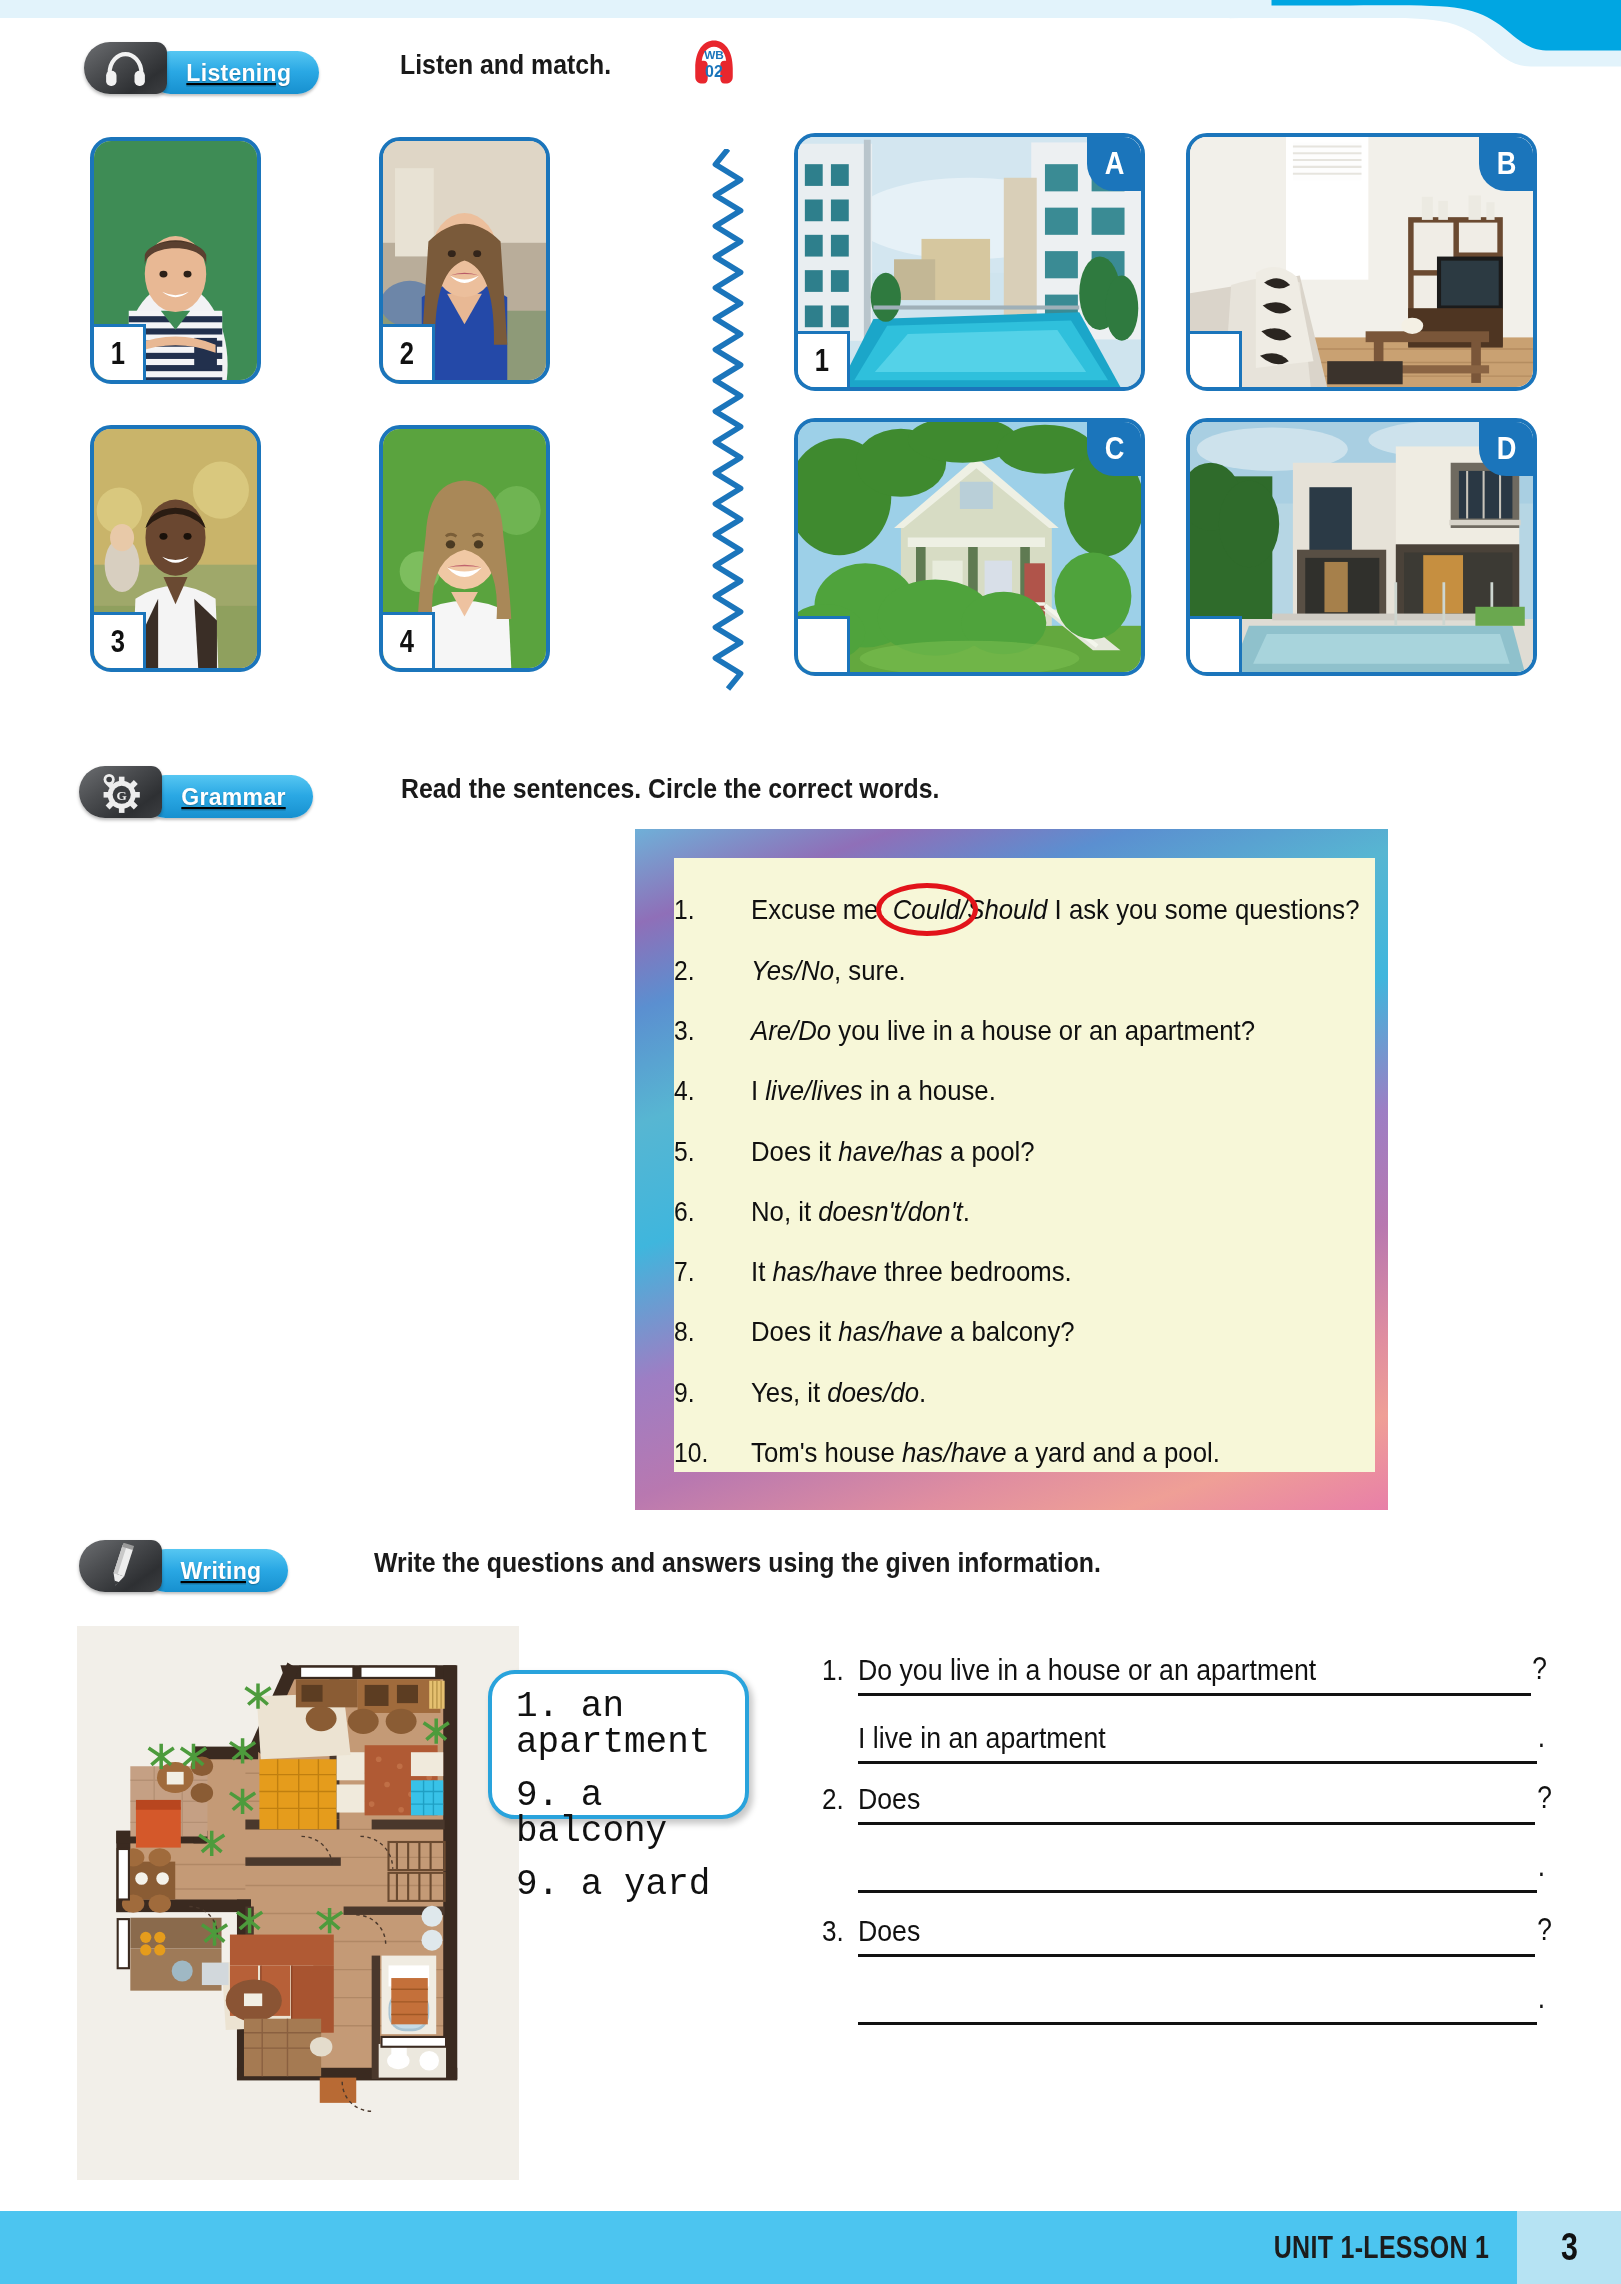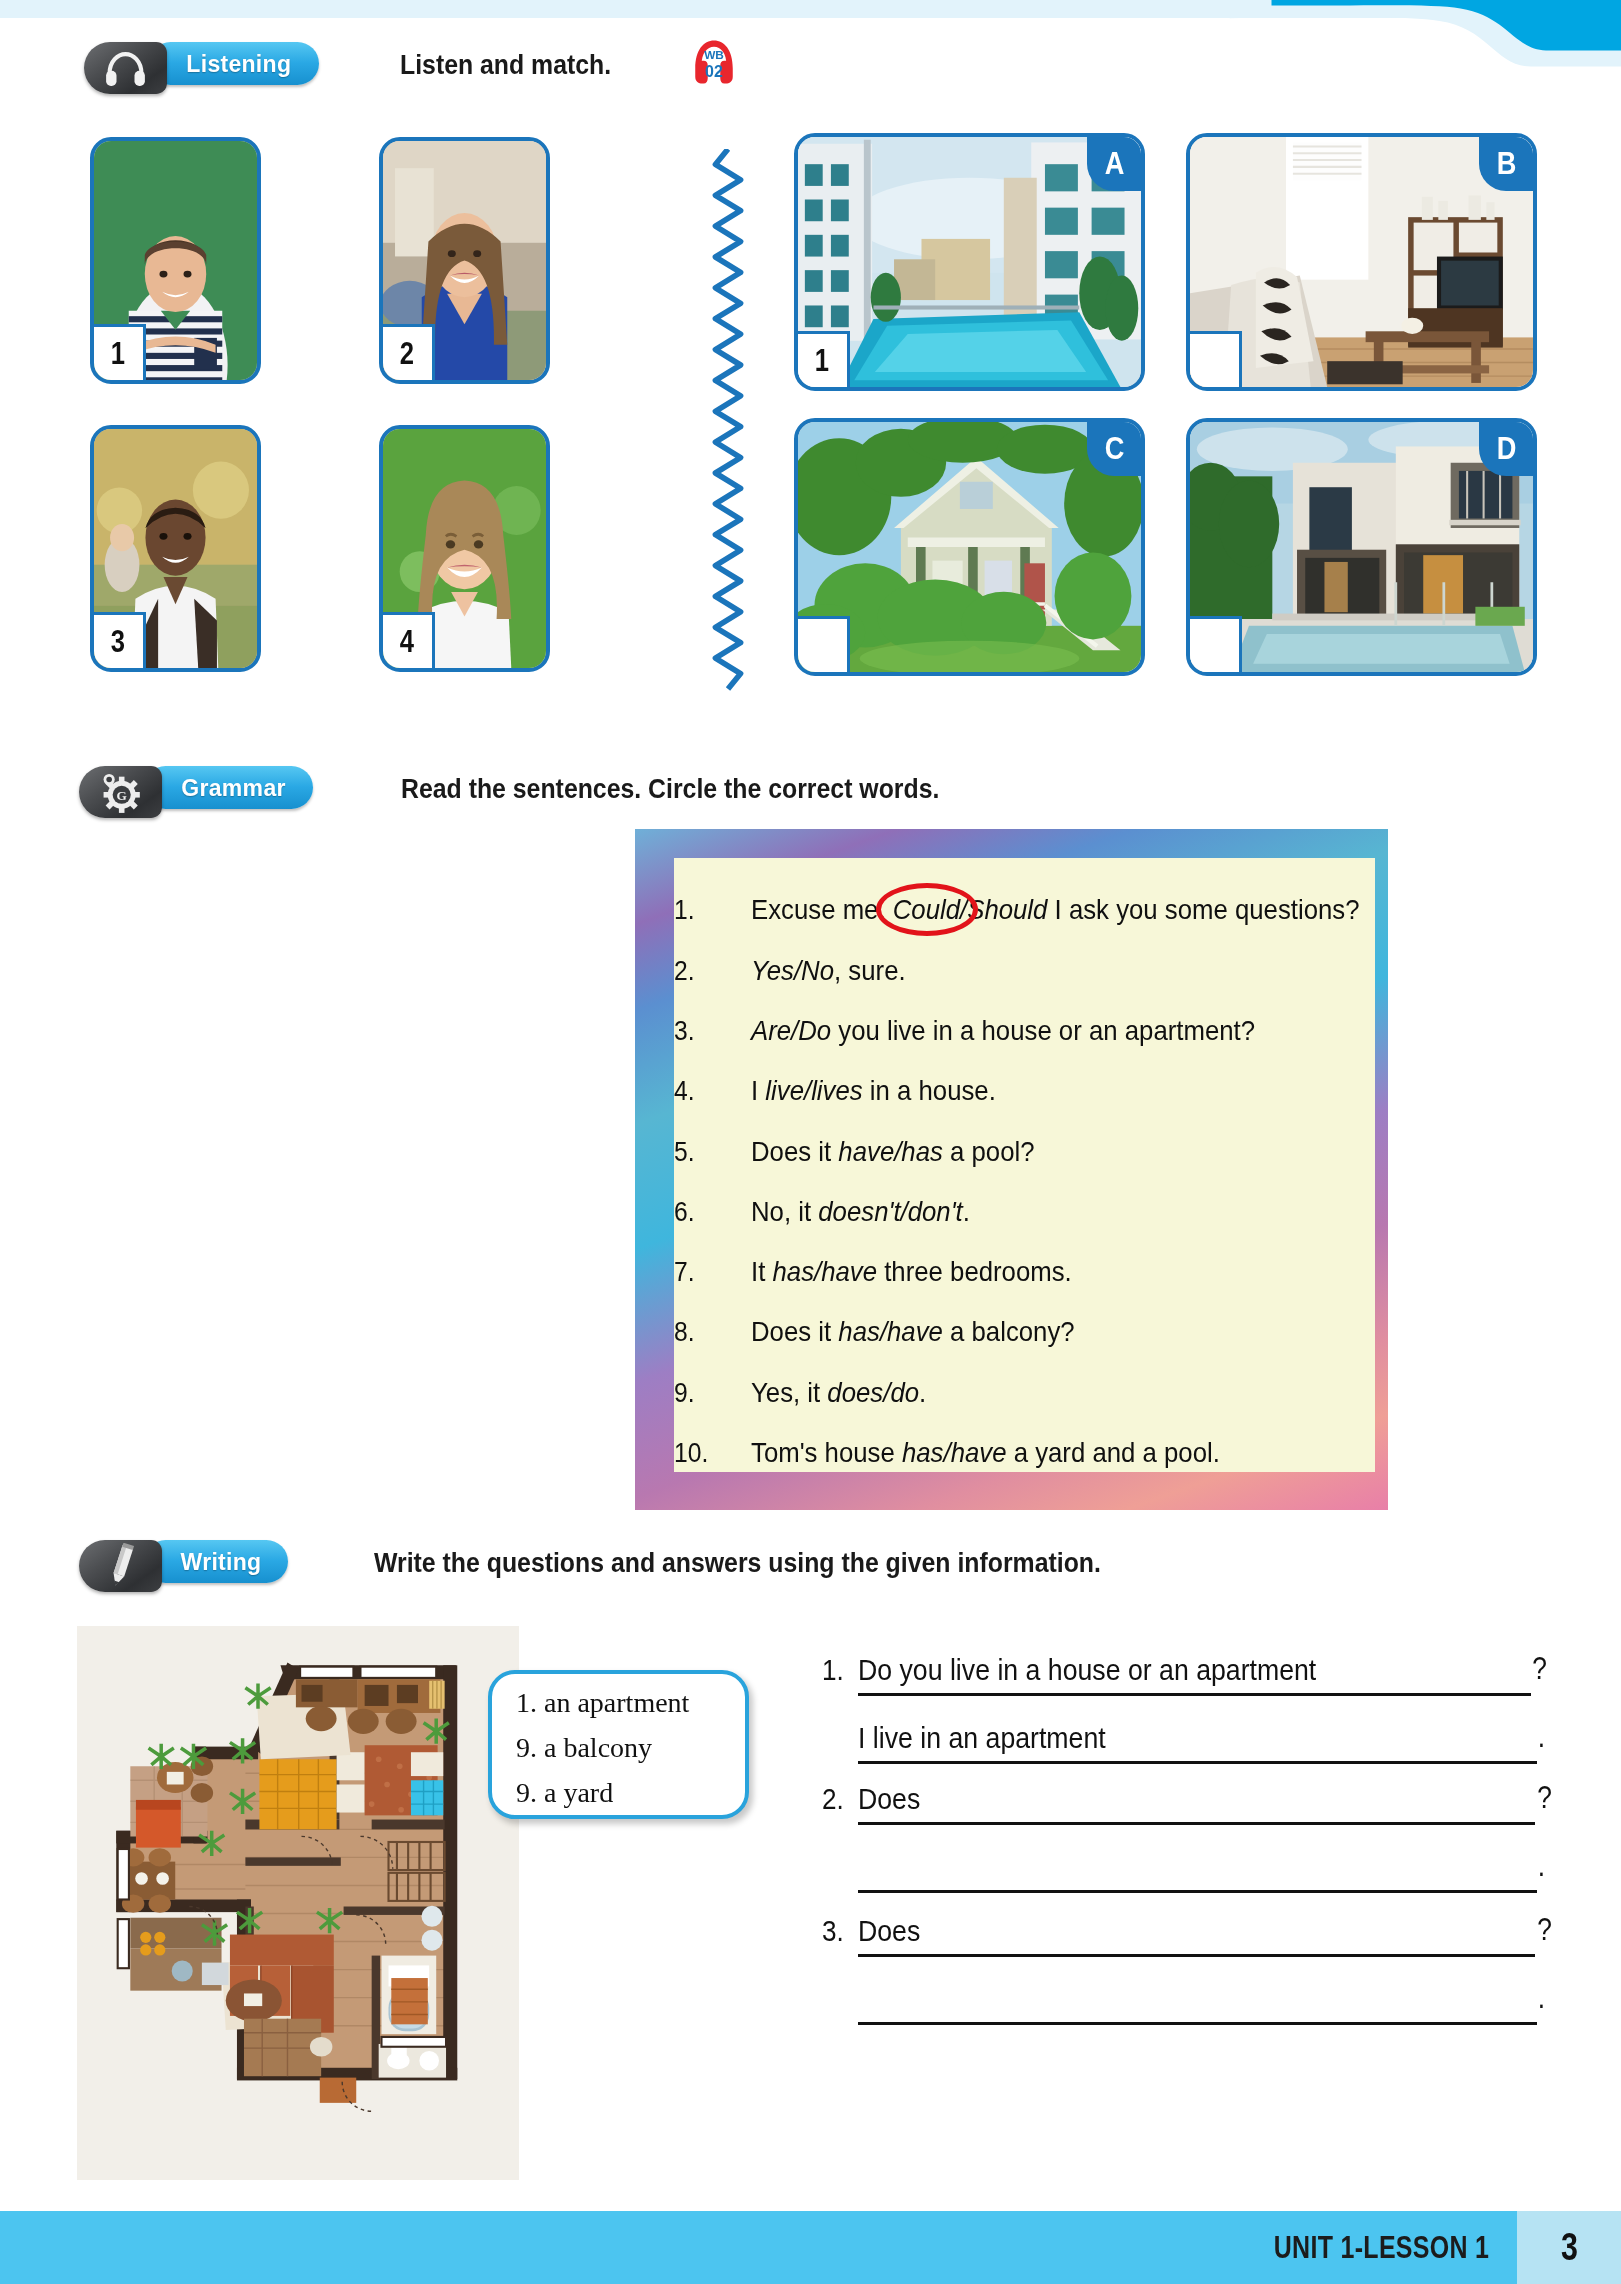--- a/index.html
+++ b/index.html
@@ -16,21 +16,21 @@
     position: absolute; top: 0; left: 0; width: 1622px; height: 18px;
     background: #e2f3fb;
   }
   .swoosh-wrap {
     position: absolute; top: 0; right: 0; width: 393px; height: 84px;
     overflow: hidden;
   }
 
   
   .tab {
-    position: absolute; display: flex; align-items: flex-start; height: 52px;
+    position: absolute; display: flex; align-items: flex-end; height: 52px; text-decoration: underline;
   }
   .tab-icon {
     width: 83px; height: 52px;
     background: linear-gradient(145deg,#6d6f72 0%, #4b4d50 38%, #2e3033 75%, #3d3f42 100%);
     border-radius: 27px 11.2px 11.2px 27px;
     display: flex; align-items: center; justify-content: center;
     position: relative; z-index: 3;
     box-shadow: 0 2.1px 3.5px rgba(0,0,0,.30);
   }
   .tab-pill {
@@ -138,22 +138,22 @@
   }
   .wordbox {
     position: absolute;
     background: #ffffff;
     border: 4.9px solid #29a3dc;
     border-radius: 27px;
     box-shadow: 3.5px 4.9px 6.3px rgba(0,0,0,.22);
   }
   .wordbox ol { list-style: none; }
   .wordbox li {
-    font-family: Liberation Serif, serif;
-    font-size: 28px; color: #111; line-height: 1.0;
+    font-family: Liberation Mono, monospace;
+    font-size: 36px; color: #111; line-height: 1.0;
   }
   .qline { position: absolute; white-space: nowrap; }
   .qnum {
     position: absolute; left: 0;
     font-family: "Liberation Sans", sans-serif;
     font-size: 29px; color: #111;
     transform: scaleX(.9); transform-origin: left center;
   }
   .qrule {
     position: absolute;

